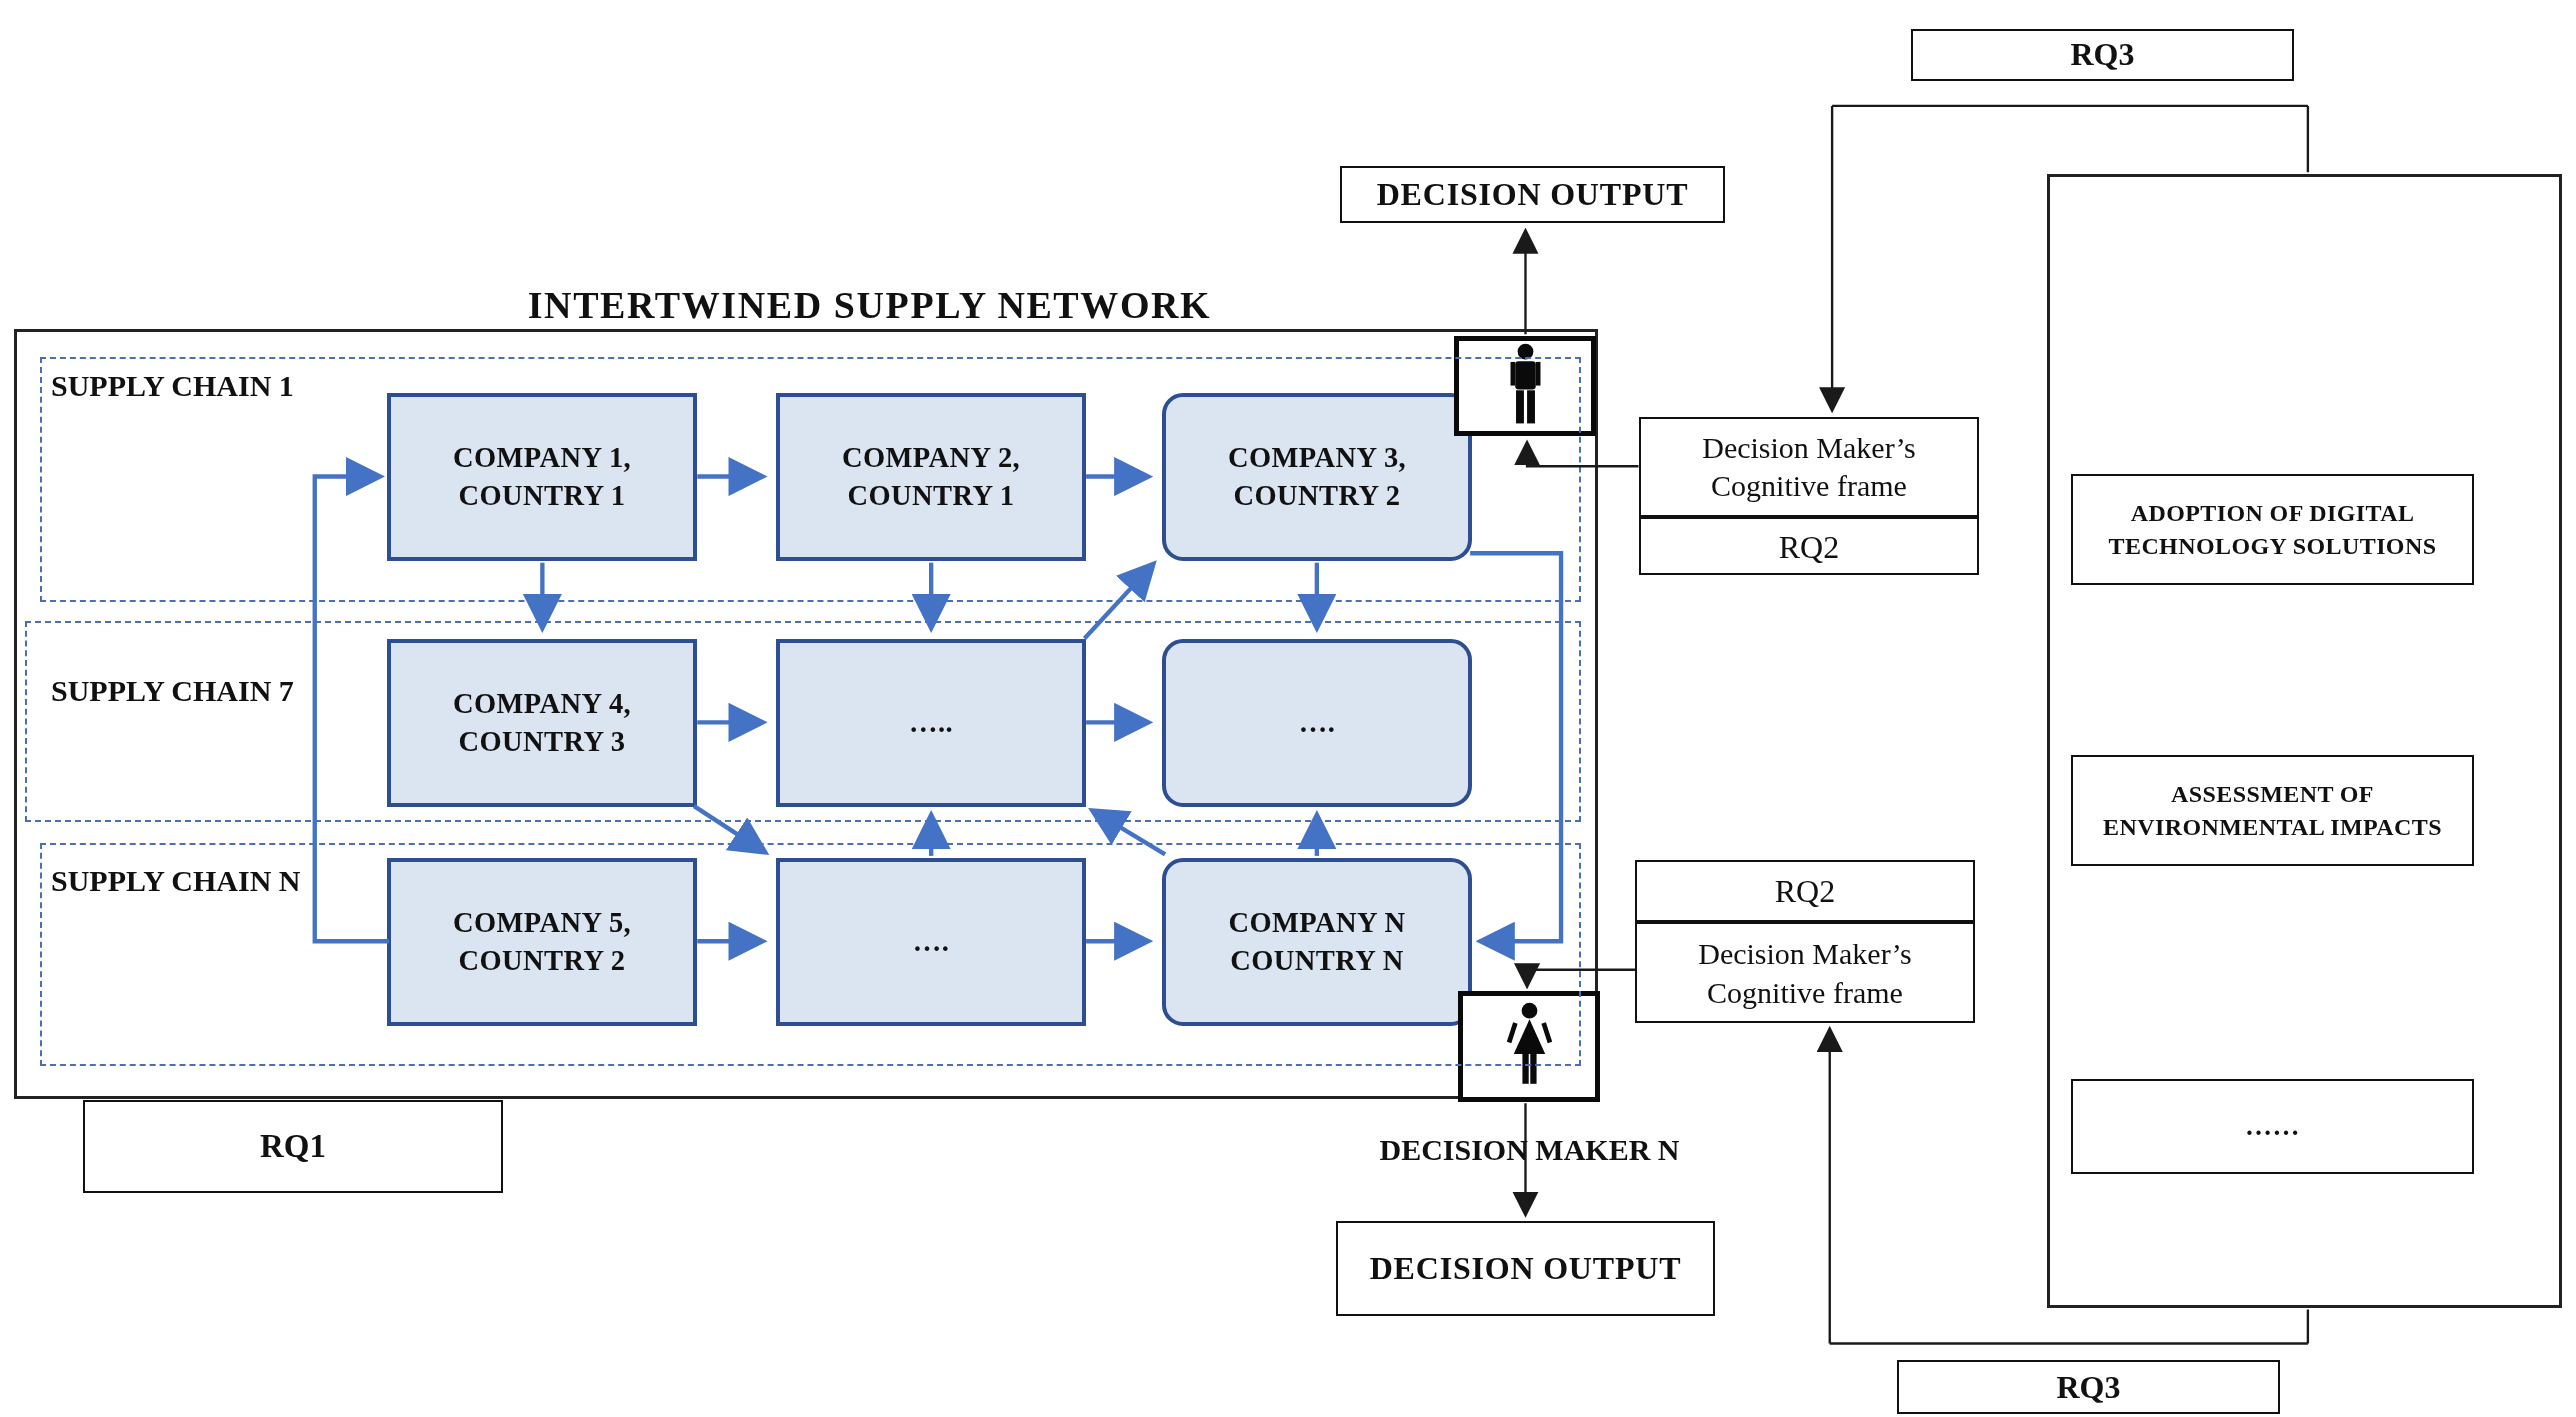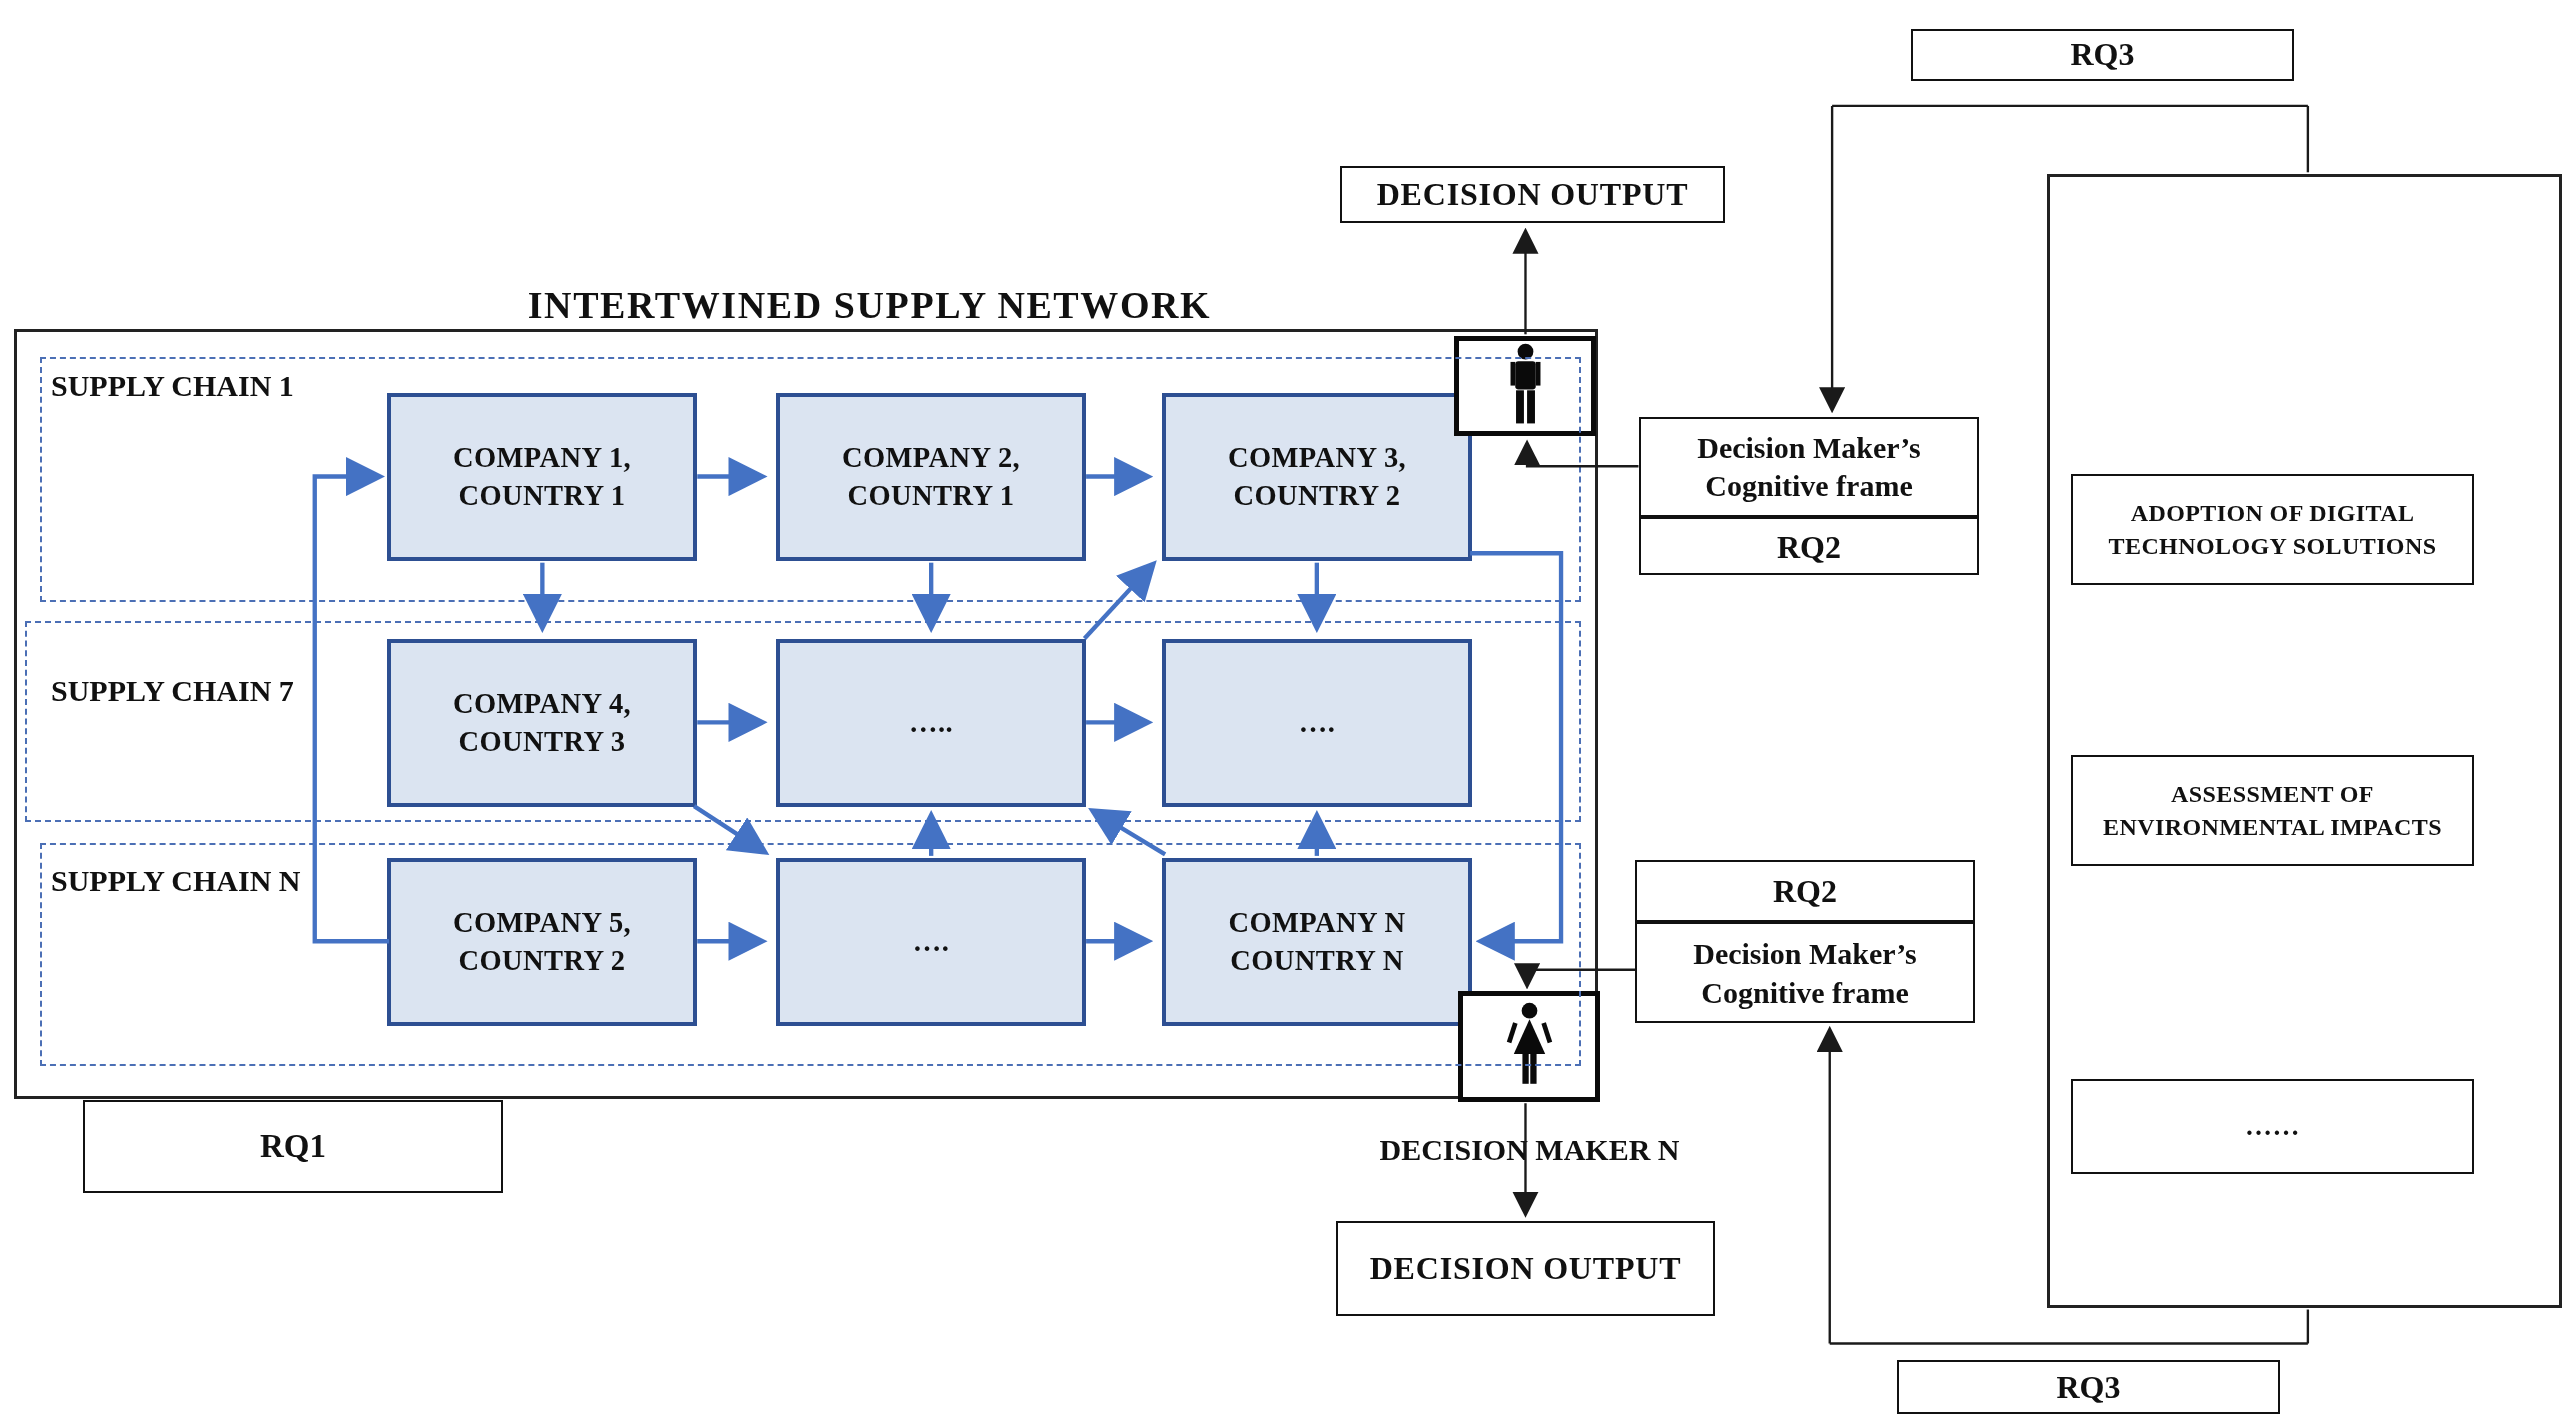--- a/index.html
+++ b/index.html
@@ -18,21 +18,21 @@
   .sc1{left:40px;top:357px;width:1541px;height:245px;}
   .sc2{left:25px;top:621px;width:1556px;height:201px;}
   .scn{left:40px;top:843px;width:1541px;height:223px;}
   .sclabel{width:332px;height:36px;font-size:30px;font-weight:bold;justify-content:flex-start;text-align:left;}
   .sclabel1{left:51px;top:368px;}
   .sclabel2{left:51px;top:673px;}
   .sclabeln{left:51px;top:863px;}
 
   
   .co{width:310px;height:168px;background:#dbe4f1;border:4.7px solid #2d4f92;font-size:28.5px;font-weight:bold;line-height:1.32;letter-spacing:0.4px;}
-  .cA{left:387px;} .cB{left:776px;} .cC{left:1162px;}
+  .cA{left:387px;} .cB{left:776px;} .cC{left:1162px;border-radius:21px;}
   .r1{top:393px;} .r2{top:639px;} .r3{top:858px;}
 
   
   .bx{background:#fff;border:2.4px solid #111;font-weight:bold;}
   .rq1{left:83px;top:1100px;width:420px;height:93px;font-size:33px;}
   .outTop{left:1340px;top:166px;width:385px;height:57px;font-size:32px;letter-spacing:0.8px;}
   .outBot{left:1336px;top:1221px;width:379px;height:95px;font-size:32px;letter-spacing:0.8px;}
   .rq3t{left:1911px;top:28.5px;width:383px;height:52px;font-size:32px;}
   .rq3b{left:1897px;top:1360px;width:383px;height:54px;font-size:32px;}
 
@@ -41,21 +41,21 @@
   .dm3{left:1454px;top:336px;width:142px;height:100px;}
   .dmn{left:1458px;top:991px;width:142px;height:111px;}
   .dmlabel{width:411px;height:36px;font-size:30px;font-weight:bold;background:transparent;}
   .dm3label{left:1324px;top:285px;}
   .dmnlabel{left:1324px;top:1132px;}
 
   
   .cog{background:#fff;border:2.4px solid #111;display:flex;flex-direction:column;}
   .cogTop{left:1639px;top:417px;width:340px;height:158px;}
   .cogBot{left:1635px;top:860px;width:340px;height:163px;}
-  .cogCell{flex:0 0 auto;display:flex;align-items:center;justify-content:center;text-align:center;font-weight:bold;}
+  .cogCell{flex:0 0 auto;display:flex;align-items:center;justify-content:center;text-align:center;font-weight:normal;}
   .cellFrame{font-size:30px;line-height:1.28;}
   .cellRq{font-size:32px;}
   .divTop{border-top:4px solid #111;}
 
   
   .tall{left:2047px;top:174px;width:515px;height:1134px;border:3.2px solid #222;background:#fff;}
   .ctx{left:2071px;width:403px;background:#fff;border:2.4px solid #111;font-size:24px;font-weight:bold;line-height:1.35;letter-spacing:0.4px;}
   .ctx1{top:198px;height:126px;}
   .ctx2{top:474px;height:111px;}
   .ctx3{top:755px;height:111px;}

